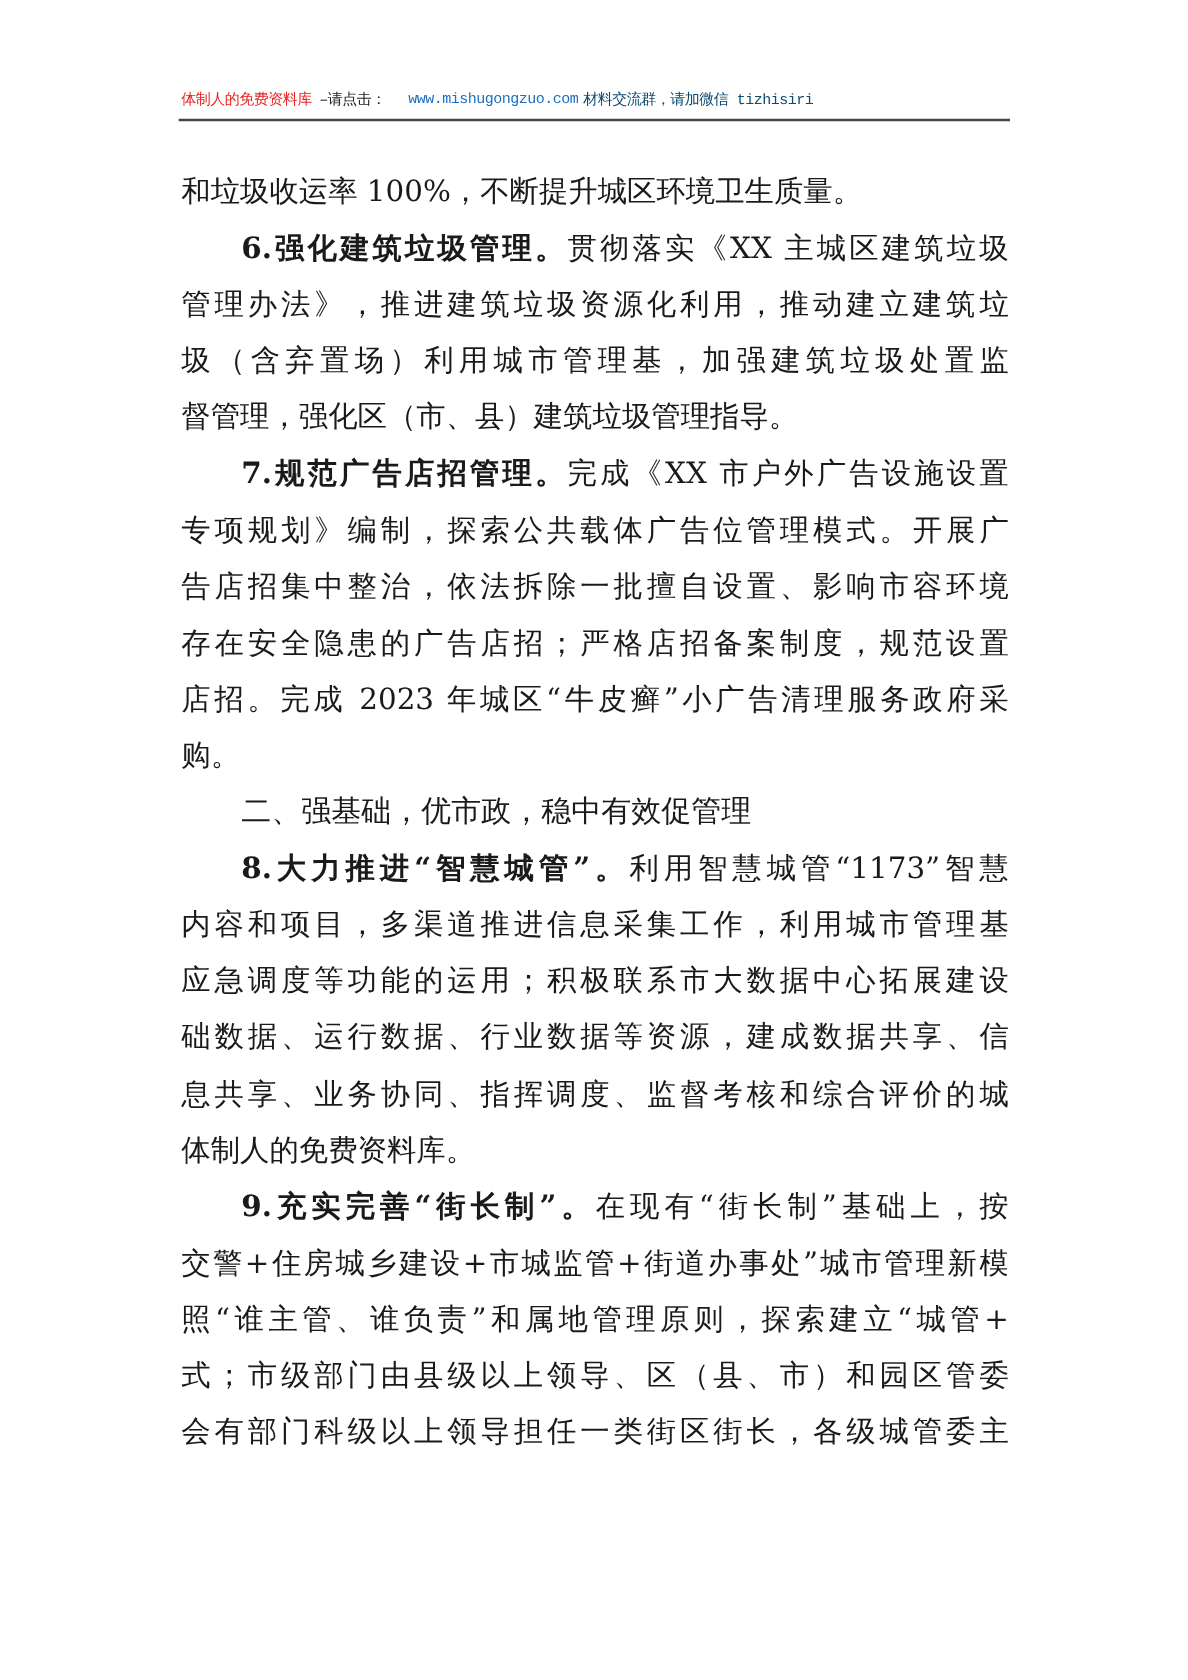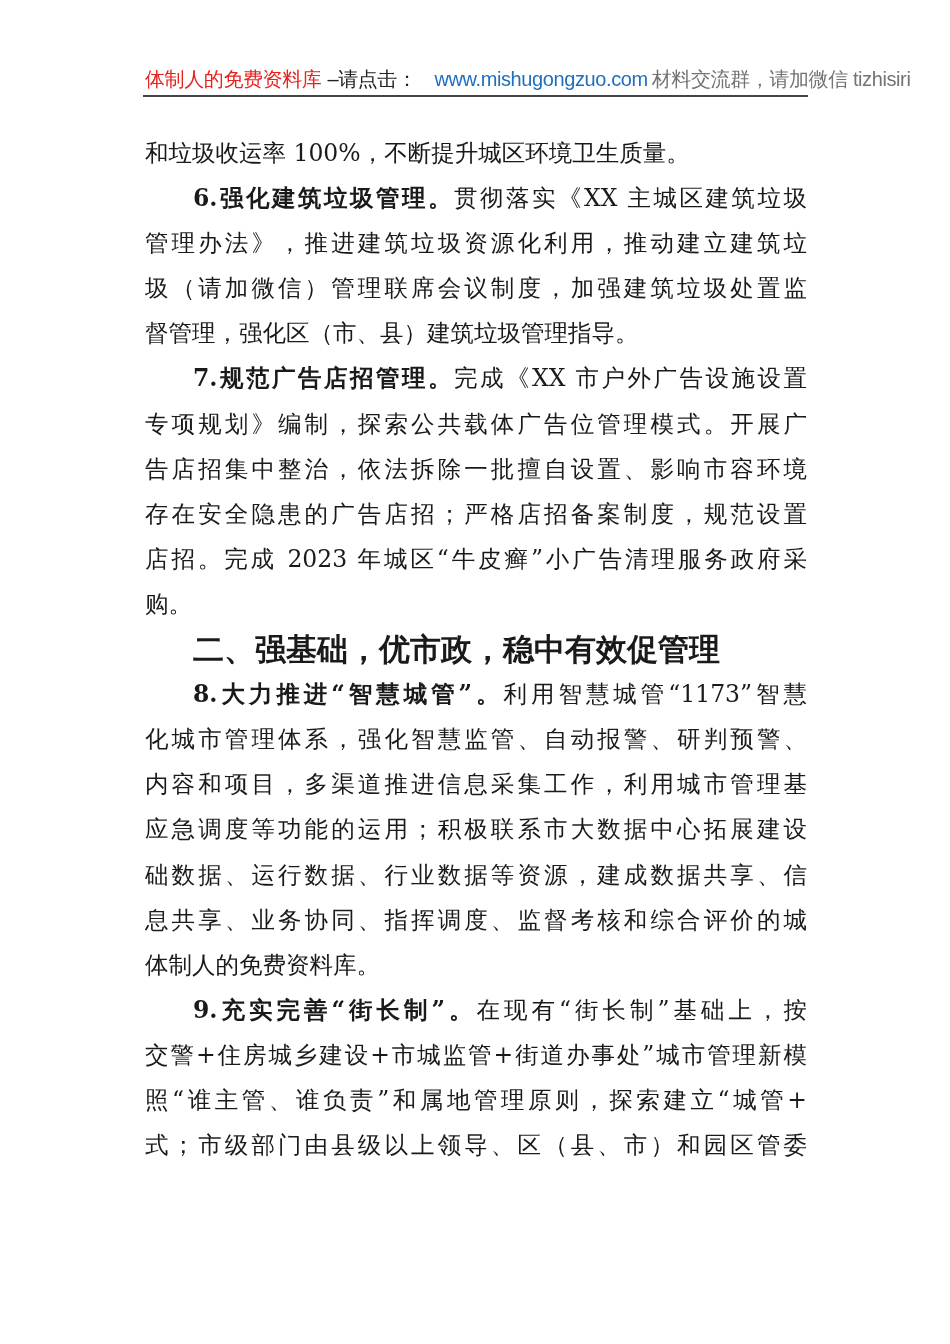--- a/index.html
+++ b/index.html
@@ -17,28 +17,28 @@
   }
   .header {
     position: absolute;
     left: 145px;
     top: 66px;
     width: 662px;
     height: 26px;
     display: flex;
     align-items: center;
     white-space: nowrap;
-    font-family: Liberation Sans, sans-serif;
-    font-size: 20px;
+    font-family: Liberation Mono, monospace;
+    font-size: 12px;
     letter-spacing: -0.4px;
   }
   .header .brand { color: #e8231f; }
   .header .dash { color: #222; margin-left: 6px; }
   .header .url { color: #1f6fbf; margin-left: 18px; }
-  .header .rest { color: #737373; margin-left: 4px; }
+  .header .rest { color: #0c4a6e; margin-left: 4px; }
   .header-rule {
     position: absolute;
     left: 143px;
     top: 95px;
     width: 665px;
     height: 2px;
     background: #444;
   }
   .content {
     position: absolute;
@@ -56,22 +56,22 @@
     overflow: hidden;
   }
   .line.last {
     text-align-last: left;
     text-align: left;
   }
   .line.indent { padding-left: 48px; }
   .bold { font-weight: bold; }
   .heading {
     font-family: "DejaVu Sans", "Liberation Sans", sans-serif;
-    font-weight: bold;
-    font-size: 31px;
+    font-weight: normal;
+    font-size: 24px;
     padding-left: 48px;
     text-align: left;
     text-align-last: left;
   }
 </style>
 </head>
 <body>
 
 <div class="header">
   <span class="brand">体制人的免费资料库</span>
@@ -80,37 +80,37 @@
   <span class="rest">材料交流群，请加微信 tizhisiri</span>
 </div>
 <div class="header-rule"></div>
 
 <div class="content">
 
   <div class="line last">和垃圾收运率 100%，不断提升城区环境卫生质量。</div>
 
   <div class="line indent"><span class="bold">6.强化建筑垃圾管理。</span><span>贯彻落实《XX 主城区建筑垃圾</span></div>
   <div class="line">管理办法》，推进建筑垃圾资源化利用，推动建立建筑垃</div>
-  <div class="line">圾（请加微信）管理联席会议制度，加强建筑垃圾处置监</div>
+  <div class="line">圾（含弃置场）利用城市管理基，加强建筑垃圾处置监</div>
   <div class="line last">督管理，强化区（市、县）建筑垃圾管理指导。</div>
 
   <div class="line indent"><span class="bold">7.规范广告店招管理。</span><span>完成《XX 市户外广告设施设置</span></div>
   <div class="line">专项规划》编制，探索公共载体广告位管理模式。开展广</div>
   <div class="line">告店招集中整治，依法拆除一批擅自设置、影响市容环境</div>
   <div class="line">存在安全隐患的广告店招；严格店招备案制度，规范设置</div>
   <div class="line">店招。完成 2023 年城区“牛皮癣”小广告清理服务政府采</div>
   <div class="line last">购。</div>
 
   <div class="line heading">二、强基础，优市政，稳中有效促管理</div>
 
   <div class="line indent"><span class="bold">8.大力推进“智慧城管”。</span><span>利用智慧城管“1173”智慧</span></div>
-  <div class="line">化城市管理体系，强化智慧监管、自动报警、研判预警、</div>
   <div class="line">内容和项目，多渠道推进信息采集工作，利用城市管理基</div>
   <div class="line">应急调度等功能的运用；积极联系市大数据中心拓展建设</div>
   <div class="line">础数据、运行数据、行业数据等资源，建成数据共享、信</div>
   <div class="line">息共享、业务协同、指挥调度、监督考核和综合评价的城</div>
   <div class="line last">体制人的免费资料库。</div>
 
   <div class="line indent"><span class="bold">9.充实完善“街长制”。</span><span>在现有“街长制”基础上，按</span></div>
   <div class="line">交警+住房城乡建设+市城监管+街道办事处”城市管理新模</div>
   <div class="line">照“谁主管、谁负责”和属地管理原则，探索建立“城管+</div>
   <div class="line">式；市级部门由县级以上领导、区（县、市）和园区管委</div>
+  <div class="line">会有部门科级以上领导担任一类街区街长，各级城管委主</div>
 </div>
 
 </body></html>

